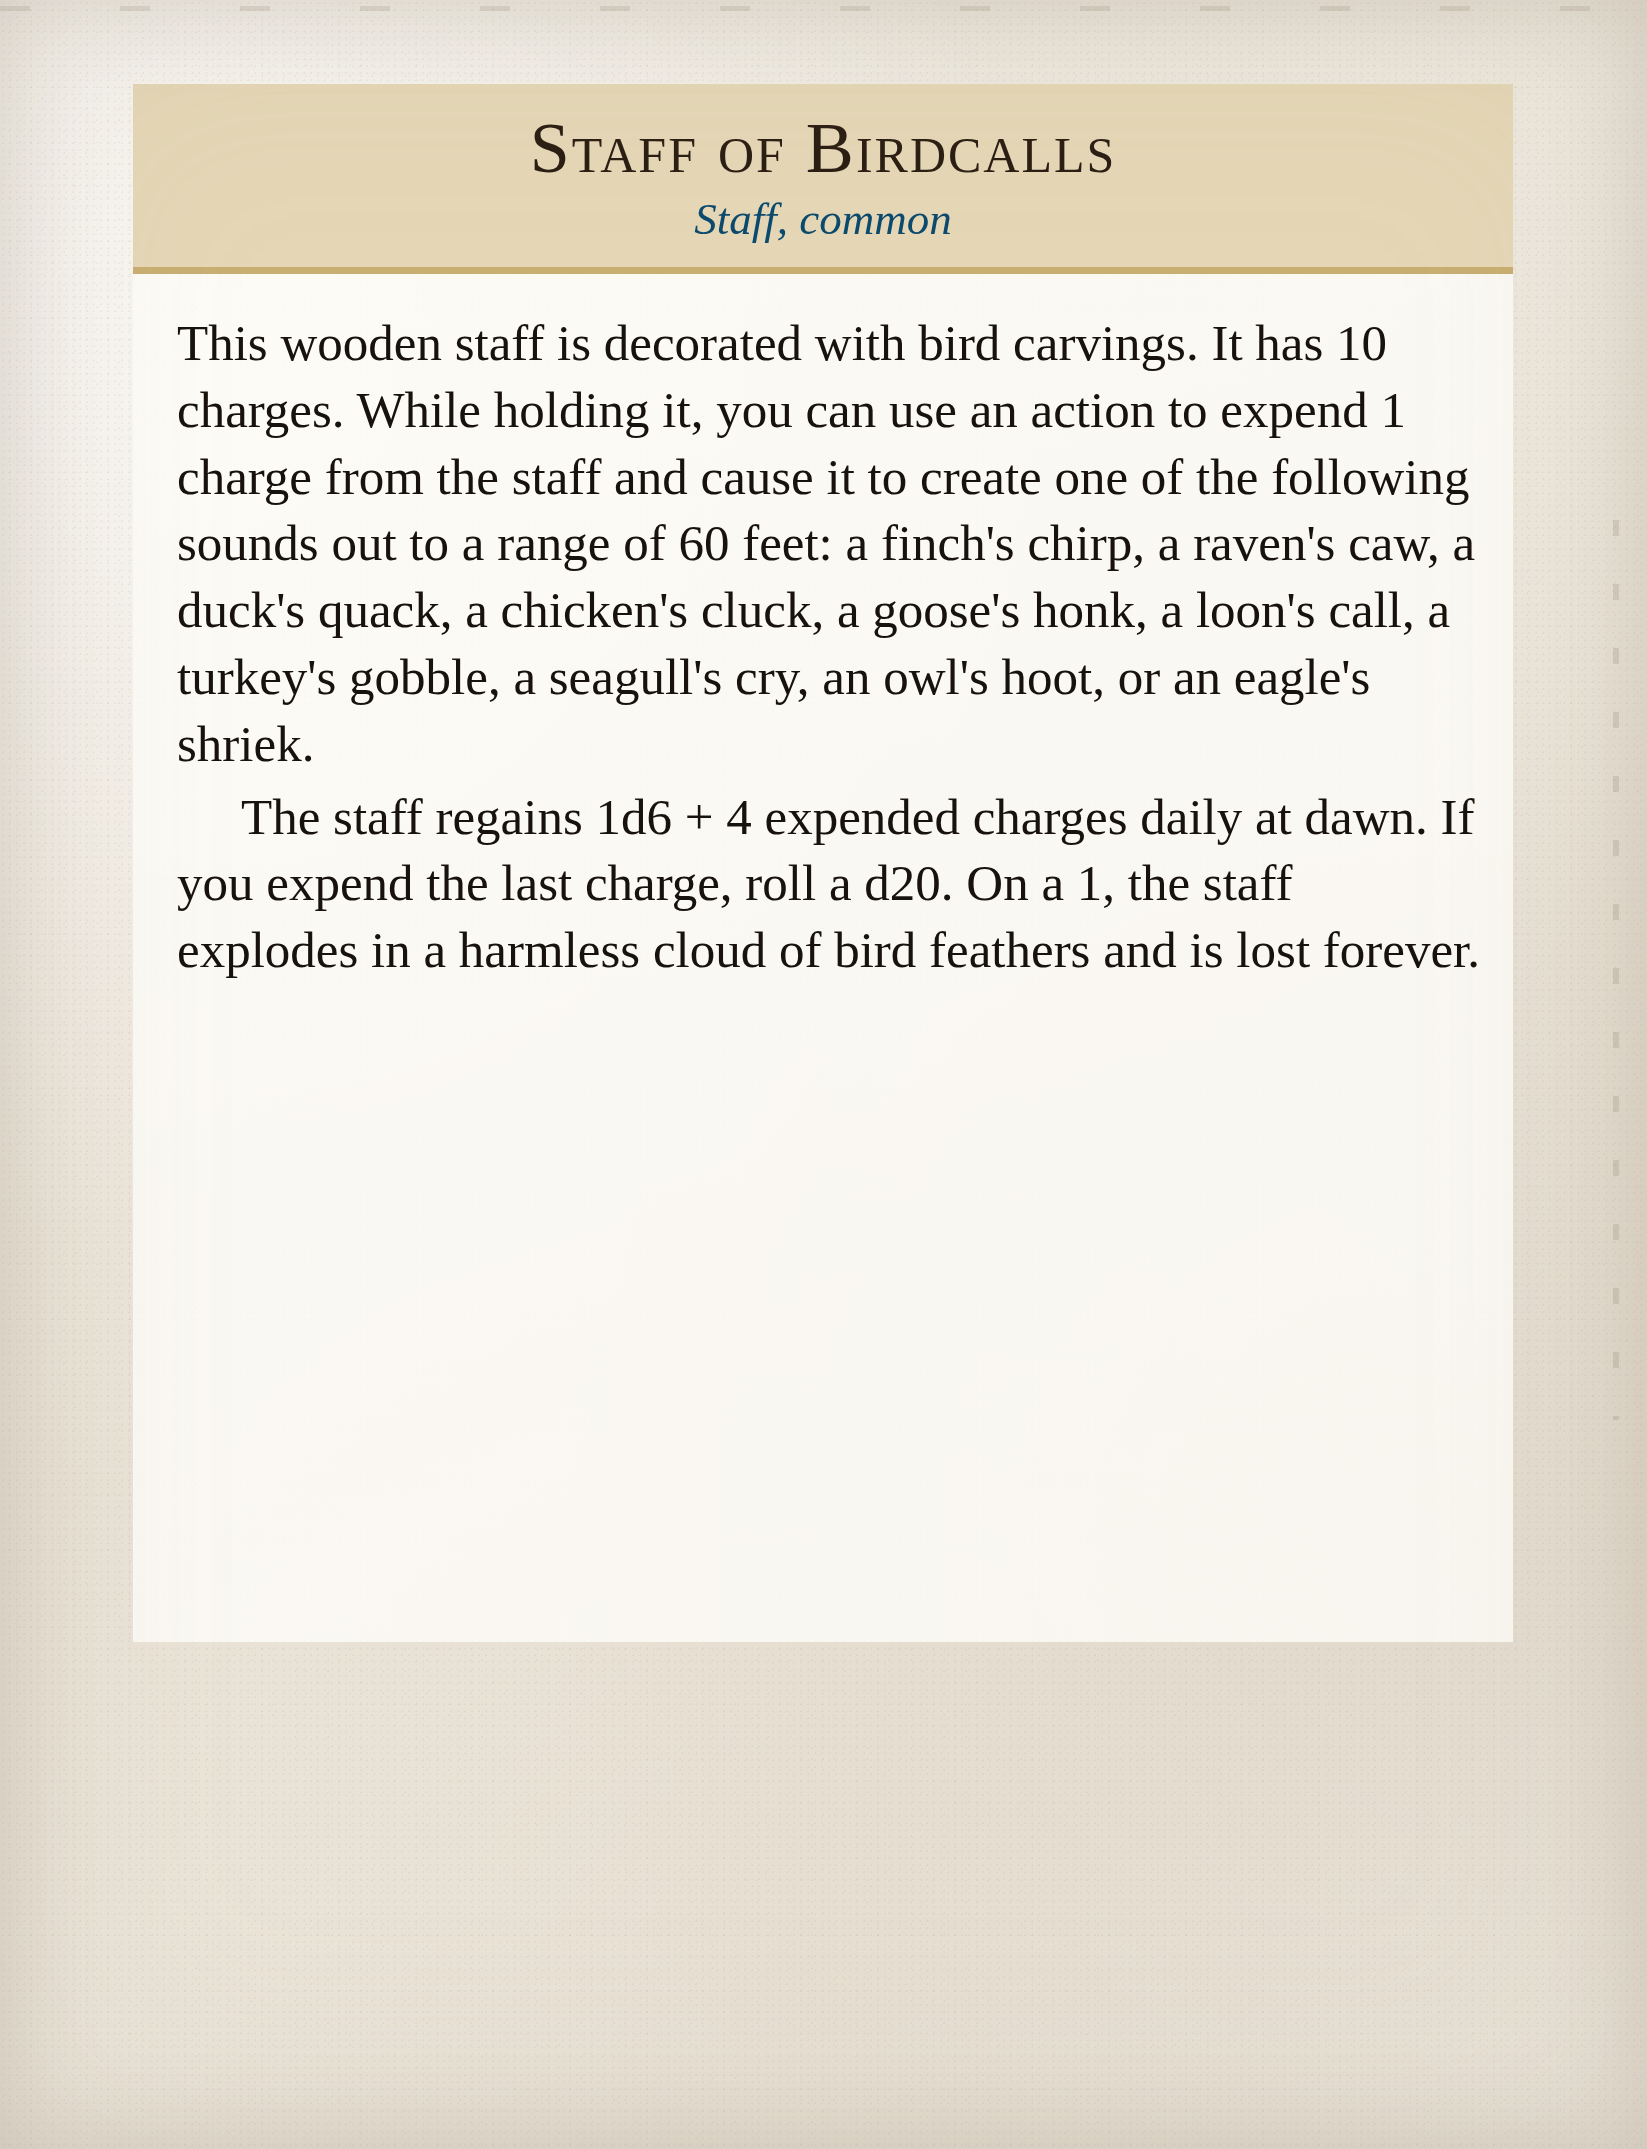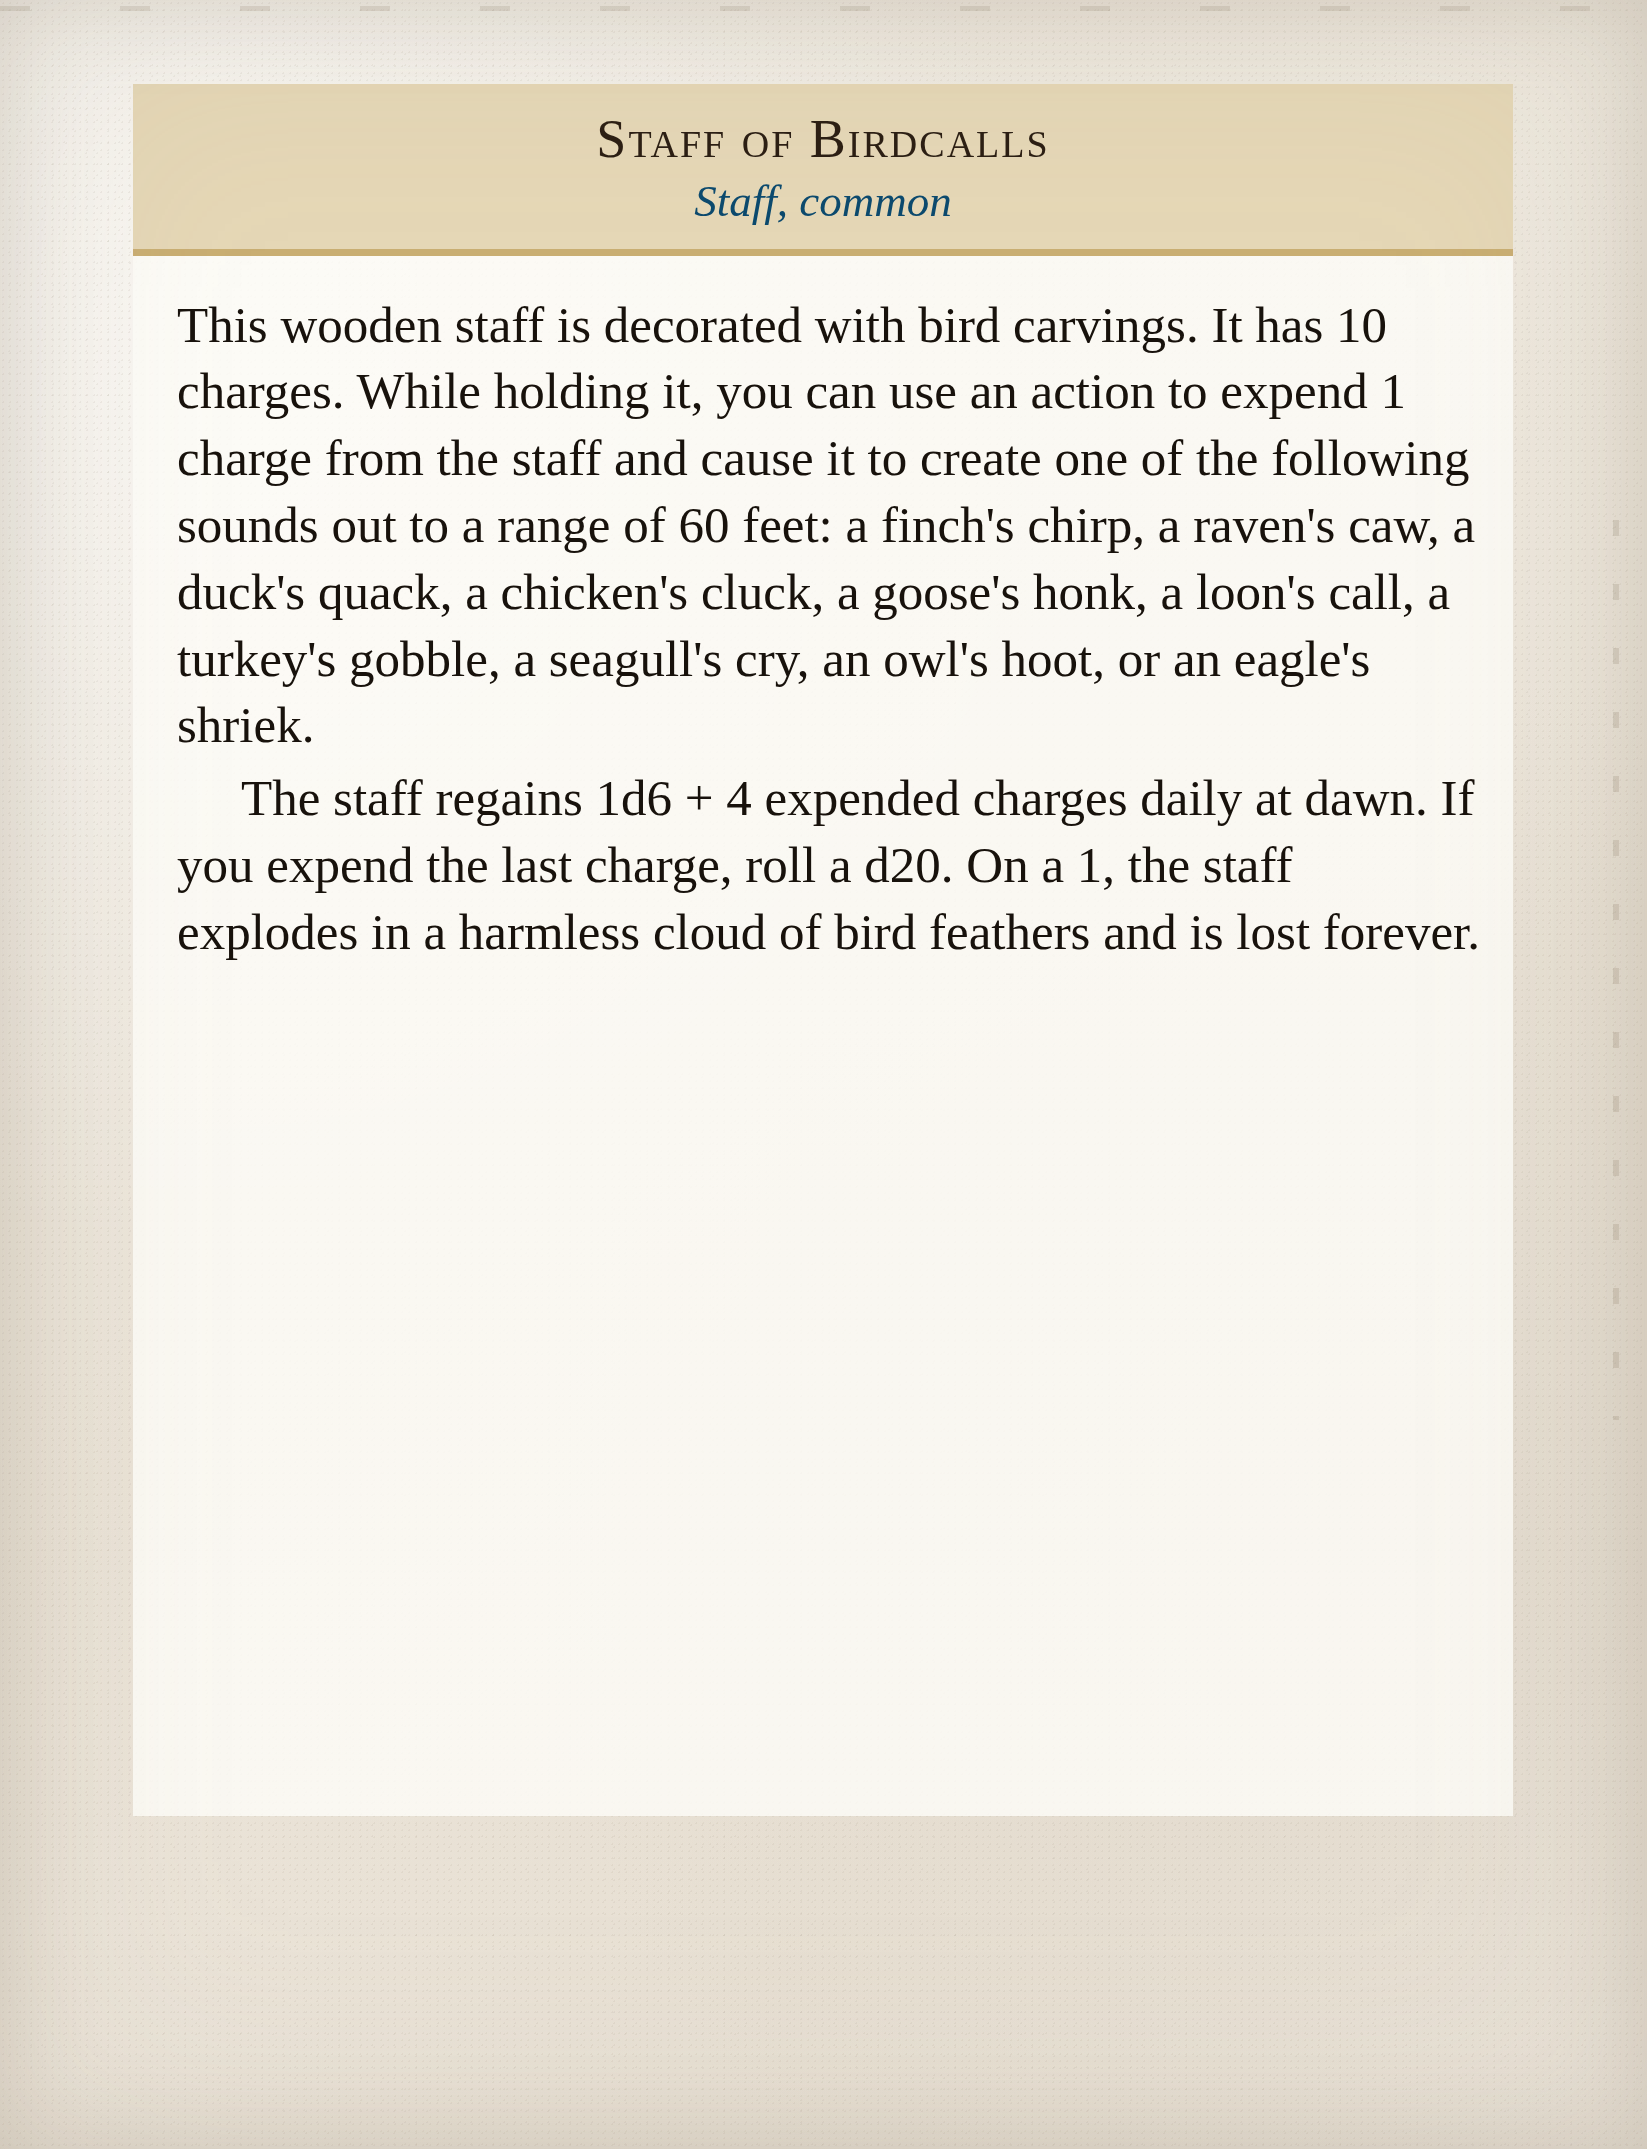--- a/index.html
+++ b/index.html
@@ -59,41 +59,41 @@
   .card-header {
     background: #e5d7b6;
     border-bottom: 7px solid #c9ae72;
     padding: 28px 20px 22px 20px;
     text-align: center;
   }
 
   .card-title {
     font-family: "Liberation Serif", serif;
     color: #2a1d12;
-    font-size: 54px;
+    font-size: 72px;
     line-height: 1.02;
     font-variant: small-caps;
     letter-spacing: 2px;
     font-weight: normal;
     margin: 0 0 2px 0;
   }
 
   .card-subtitle {
     font-family: "Liberation Serif", serif;
     font-style: italic;
     color: #0c4a6e;
     font-size: 45px;
     line-height: 1.1;
     margin: 10px 0 0 0;
   }
 
   .card-body {
     background: rgba(253,251,247,0.84);
     padding: 36px 28px 20px 44px;
-    height: 1560px;
+    height: 1368px;
     box-sizing: border-box;
   }
 
   .body-text {
     font-family: "Liberation Serif", serif;
     color: #18120c;
     font-size: 51px;
     line-height: 1.31;
     margin: 0;
     text-align: left;

